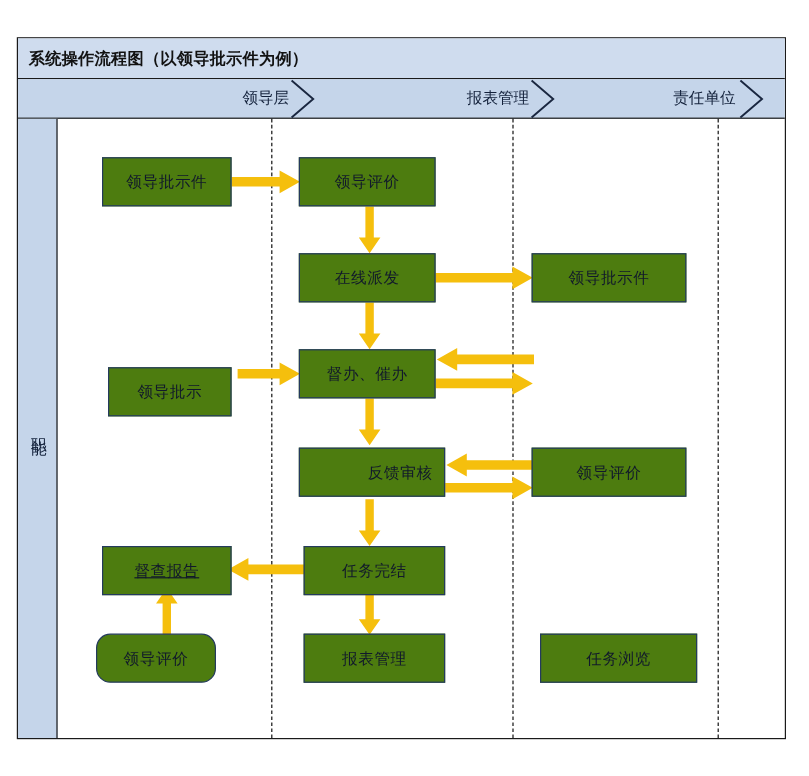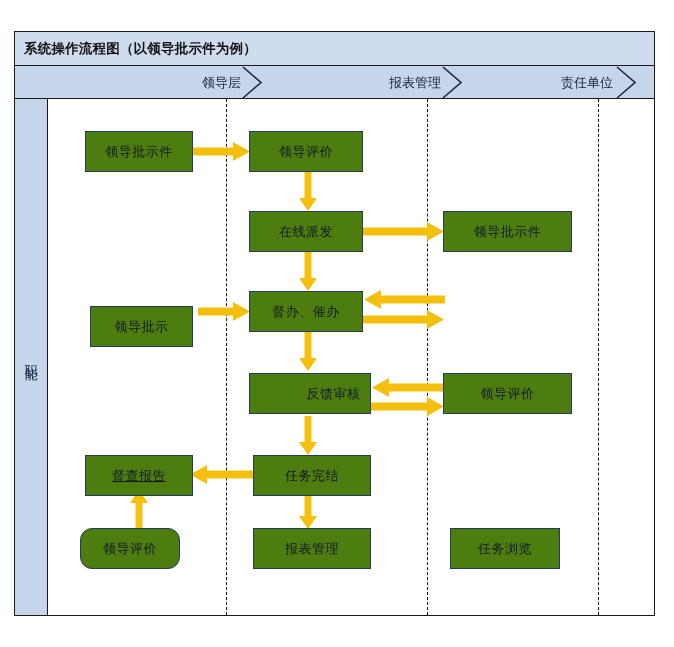--- a/index.html
+++ b/index.html
@@ -264,15 +264,15 @@
   <div class="node" style="left:249px; top:291px; width:114px; height:41px;">督办、催办</div>
 
   <div class="node" style="left:249px; top:373px; width:122px; height:41px;padding-left:47px;">反馈审核</div>
   <div class="node" style="left:443px; top:373px; width:129px; height:41px;">领导评价</div>
 
   <div class="node" style="left:85px;  top:455px; width:108px; height:41px;text-decoration:underline;">督查报告</div>
   <div class="node" style="left:253px; top:455px; width:118px; height:41px;">任务完结</div>
 
   <div class="node" style="left:80px;  top:528px; width:100px; height:41px;border-radius:12px;">领导评价</div>
   <div class="node" style="left:253px; top:528px; width:118px; height:41px;">报表管理</div>
-  <div class="node" style="left:450px; top:528px; width:110px; height:41px;">任务浏览</div>
+  <div class="node" style="left:450px; top:528px; width:131px; height:41px;">任务浏览</div>
 
 </div>
 
 </body></html>

